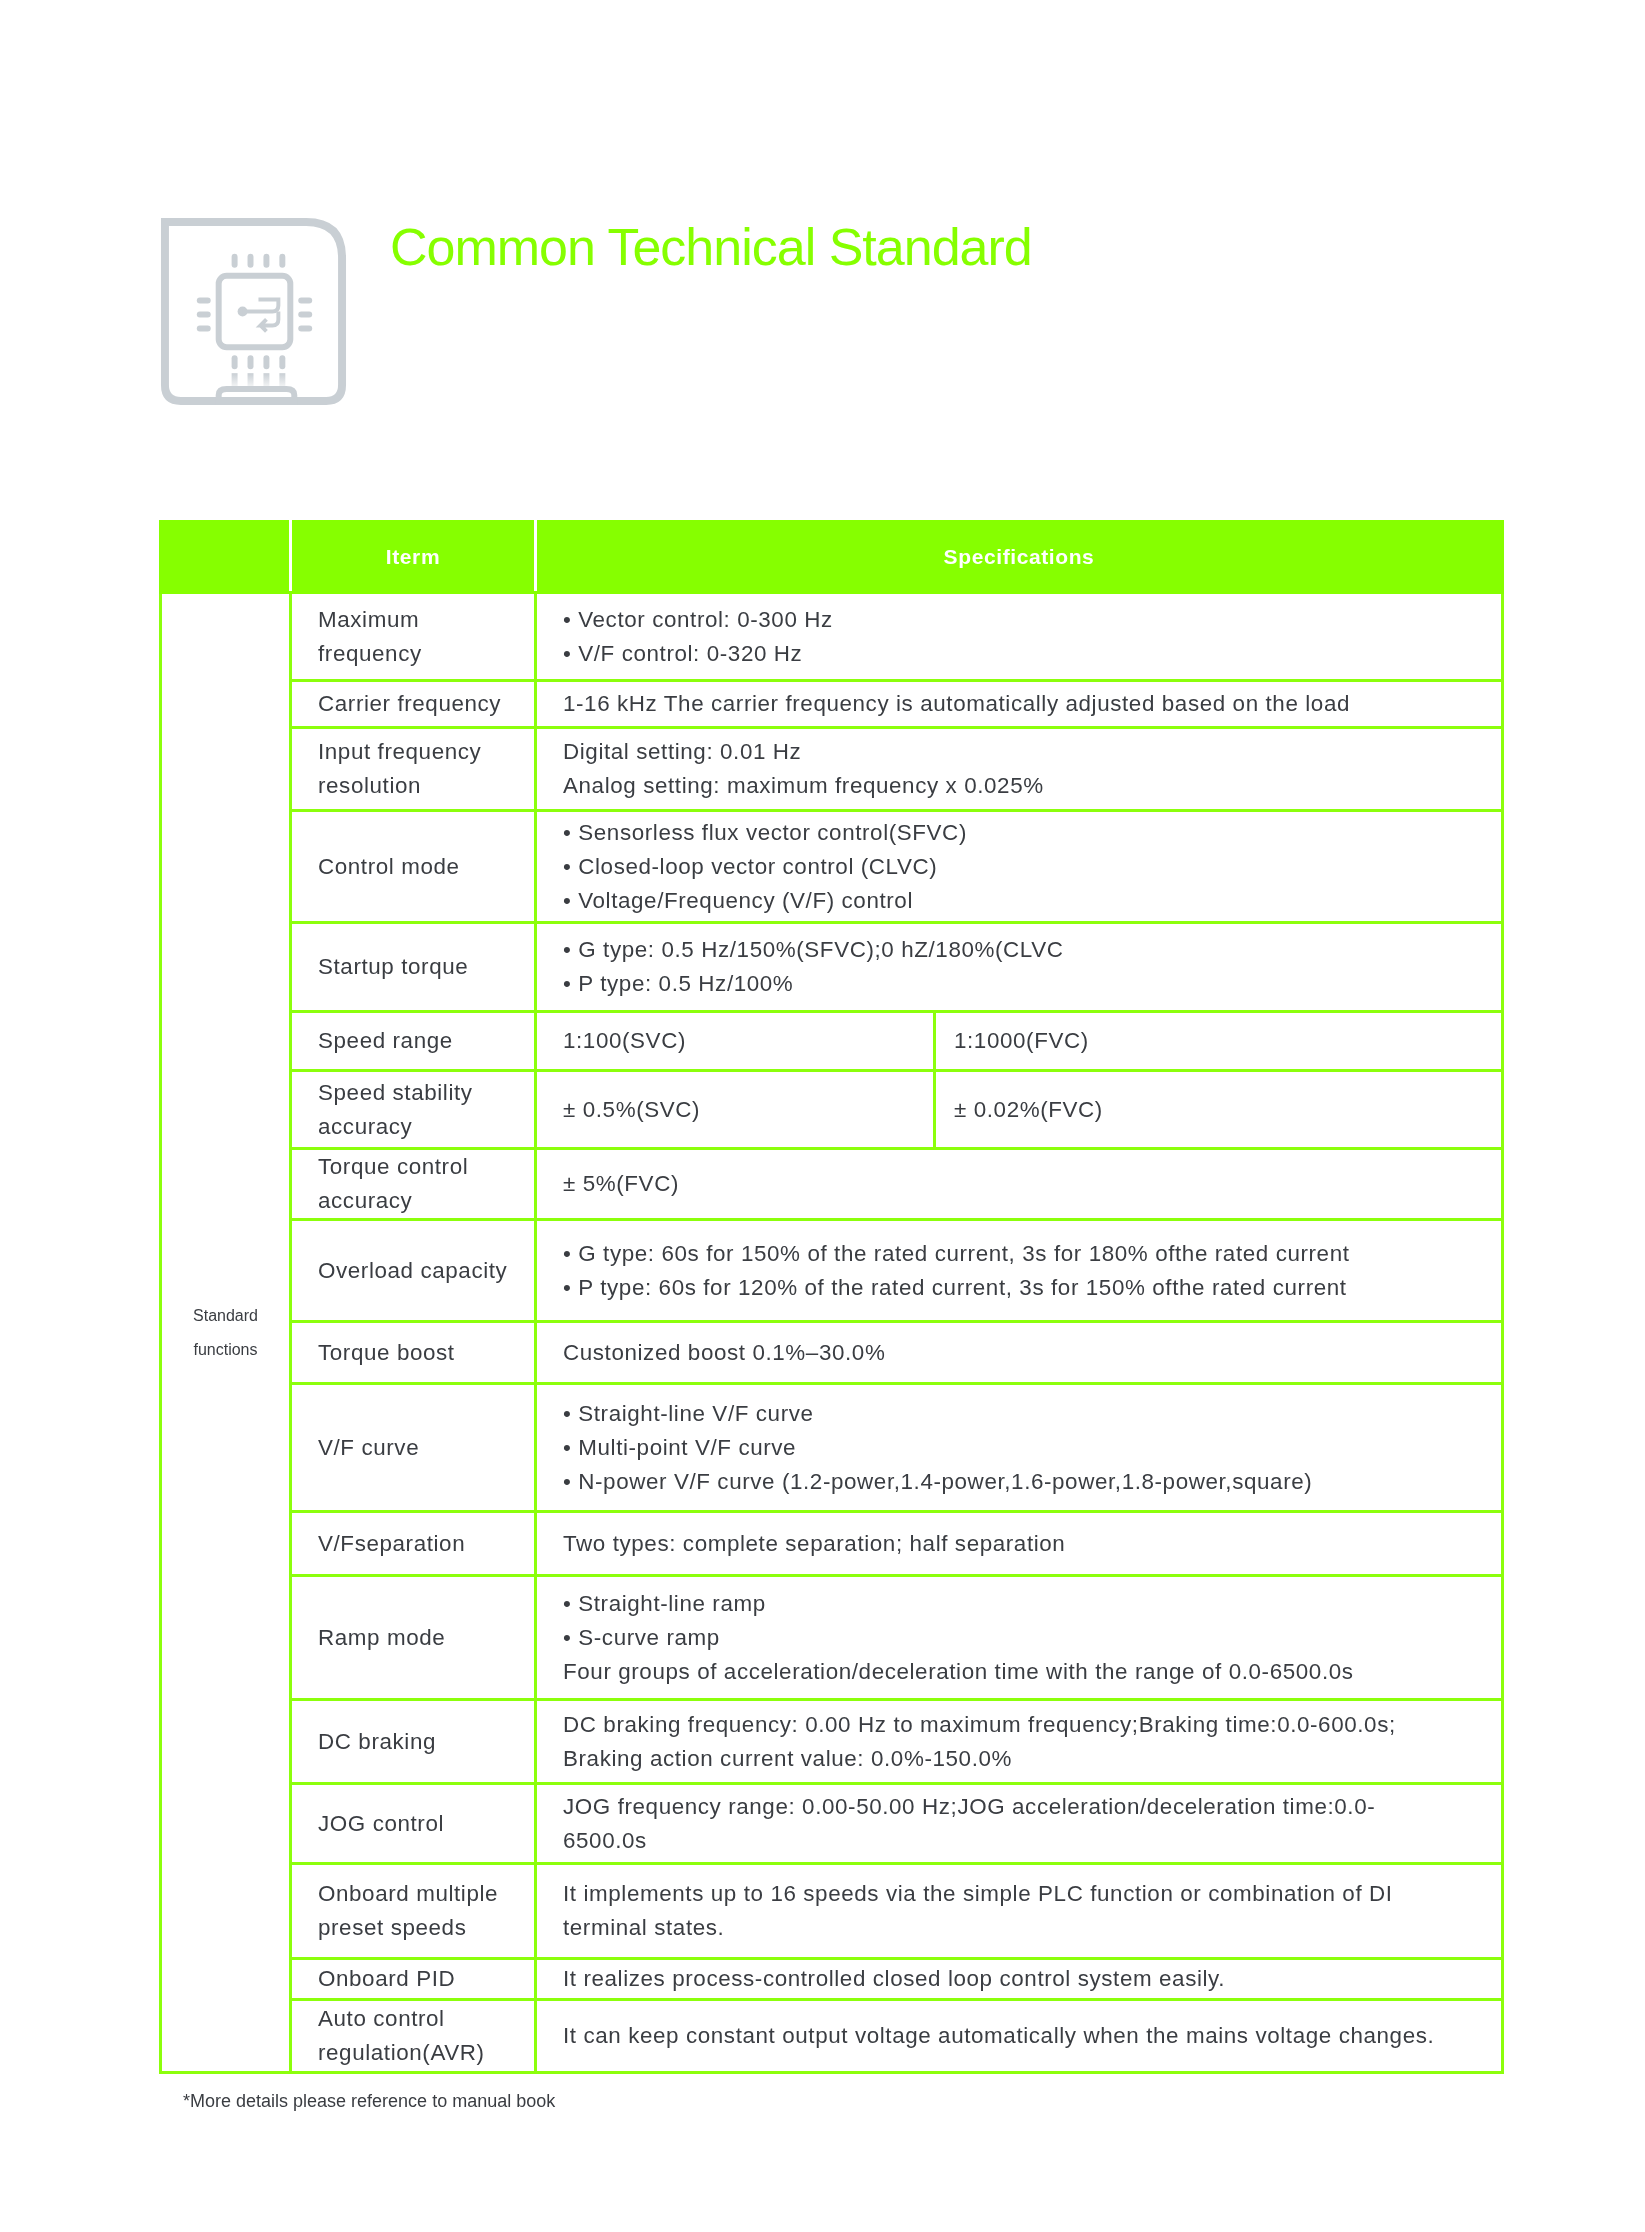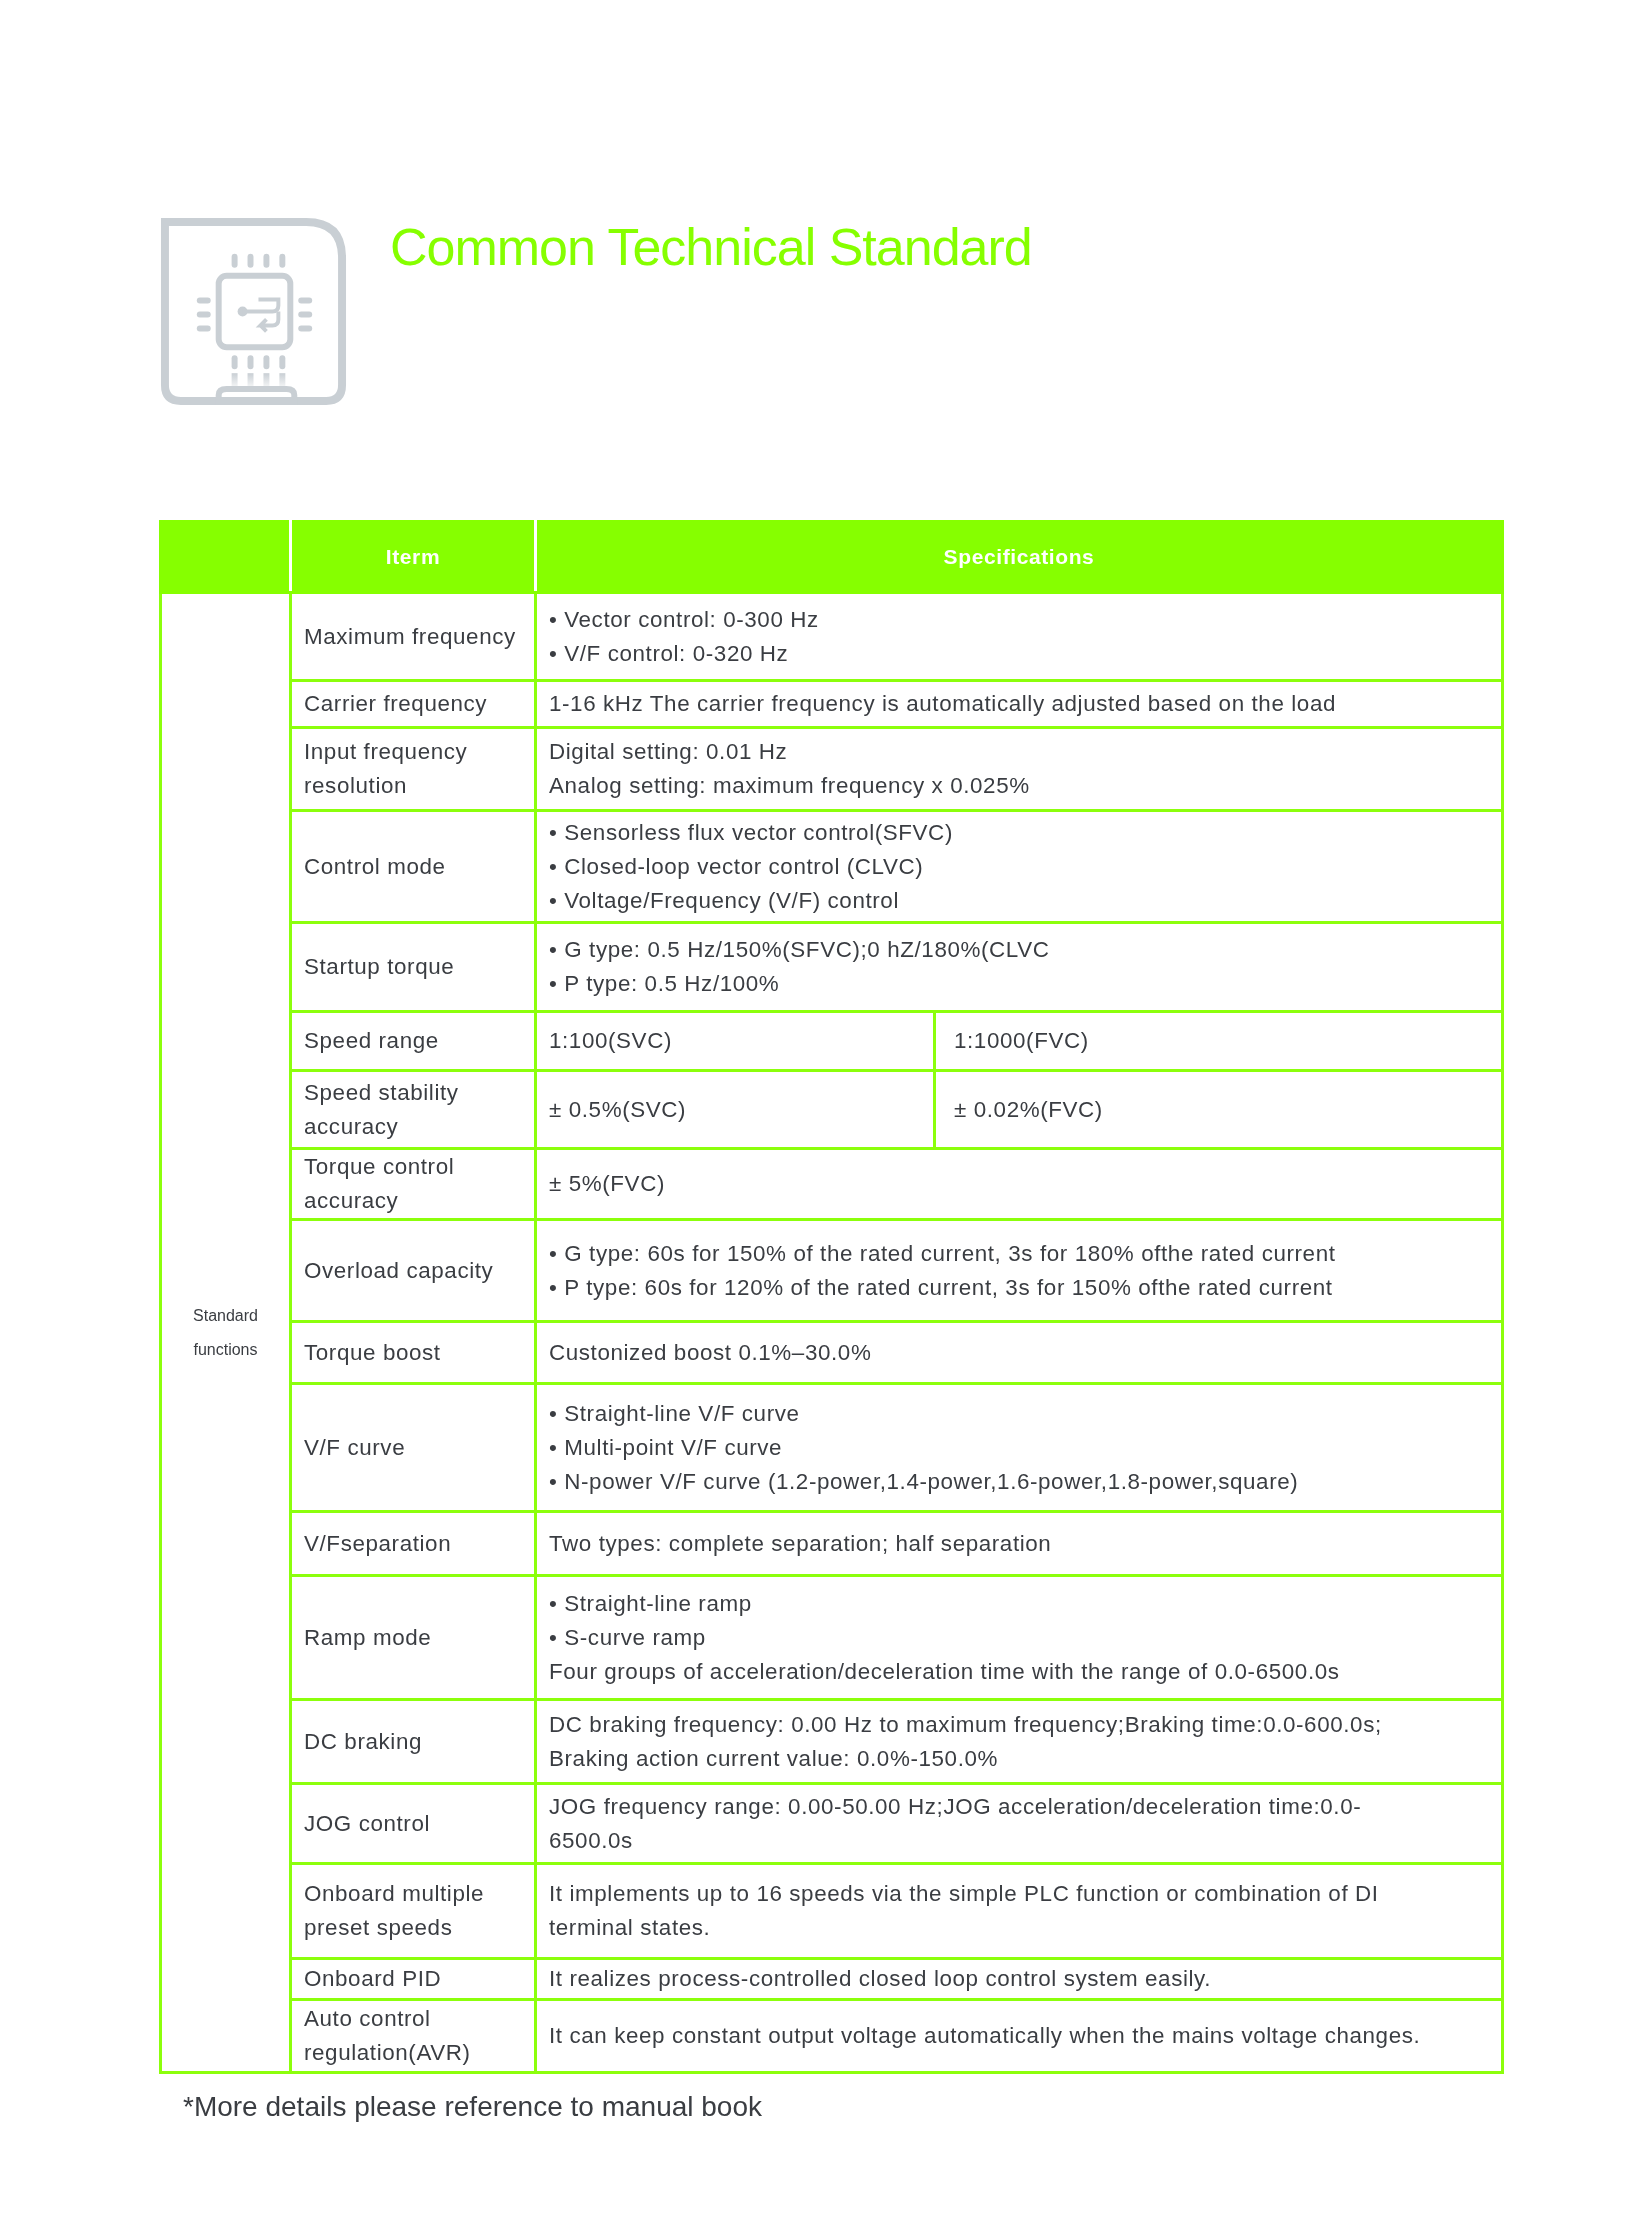--- a/index.html
+++ b/index.html
@@ -3,30 +3,30 @@
 <meta charset="utf-8">
 <style>
   html, body { margin:0; padding:0; background:#ffffff; }
   body { width:1646px; height:2233px; position:relative; overflow:hidden;
          font-family:"Liberation Sans", sans-serif; color:#3a3d42; }
   .icon-box { position:absolute; left:157px; top:214px; width:193px; height:195px; }
   .page-title { position:absolute; left:390px; top:221px; font-size:52px; color:#86ff00;
                 font-family:"Liberation Sans", sans-serif; letter-spacing:-1px; line-height:1; white-space:nowrap; }
   table.spec { position:absolute; left:159px; top:520px; width:1342px; border-collapse:collapse;
                table-layout:fixed; font-size:22.4px; letter-spacing:0.6px; }
-  table.spec td, table.spec th { border:3px solid #8cff0c; padding:0 12px; vertical-align:middle; line-height:34px; }
+  table.spec td, table.spec th { border:3px solid #8cff0c; padding:0 26px; vertical-align:middle; line-height:34px; }
   table.spec th { background:#86ff00; color:#ffffff; font-weight:bold; font-size:21px; height:68px; text-align:center;
                   border-color:#86ff00; border-left:3px solid #ffffff; border-right:3px solid #ffffff; }
   table.spec th:first-child { border-left-color:#86ff00; }
   table.spec th:last-child { border-right-color:#86ff00; }
   .group-cell { text-align:center; padding:0 4px !important; font-size:16px; letter-spacing:0; line-height:32px; }
   .item-cell { white-space:normal; }
   .spec-line { display:block; }
   .indent { padding-left:18px !important; }
-  .footnote { position:absolute; left:183px; top:2091px; font-size:28px; color:#3a3d42;text-align:right; }
+  .footnote { position:absolute; left:183px; top:2091px; font-size:18px; color:#3a3d42;text-align:right; }
 </style>
 </head>
 <body>
 
 <div class="icon-box">
   <svg width="193" height="195" viewBox="0 0 194 196">
     <defs>
       <linearGradient id="fade" x1="0" y1="0" x2="0" y2="1">
         <stop offset="0" stop-color="#c9cfd4"></stop>
         <stop offset="1" stop-color="#c9cfd4" stop-opacity="0.2"></stop>

